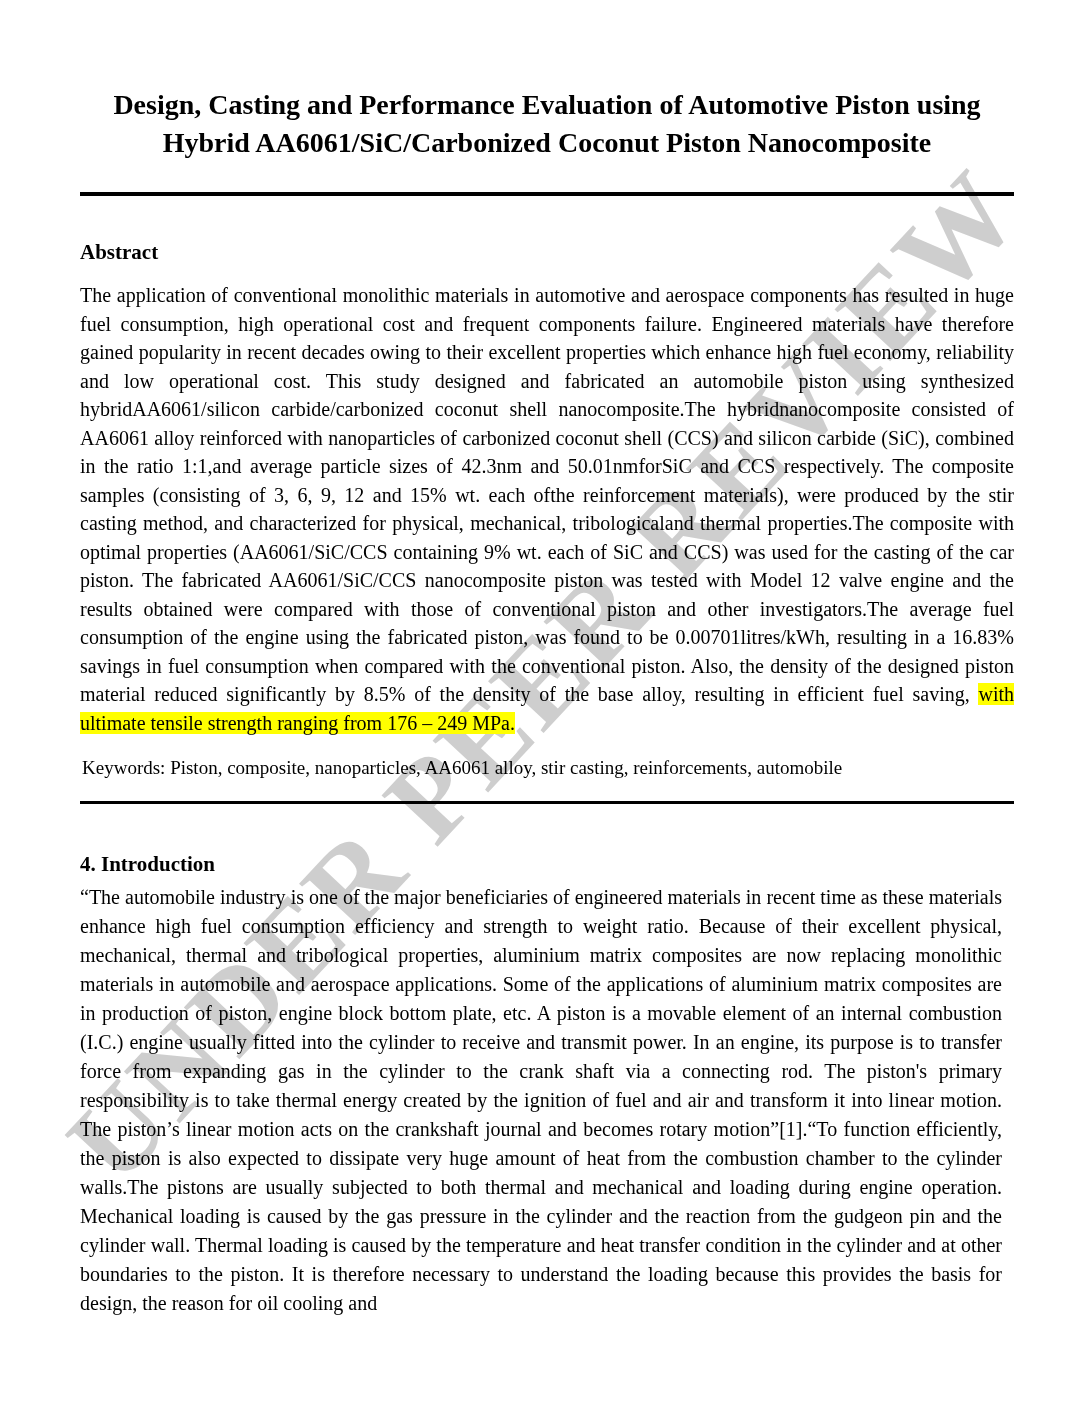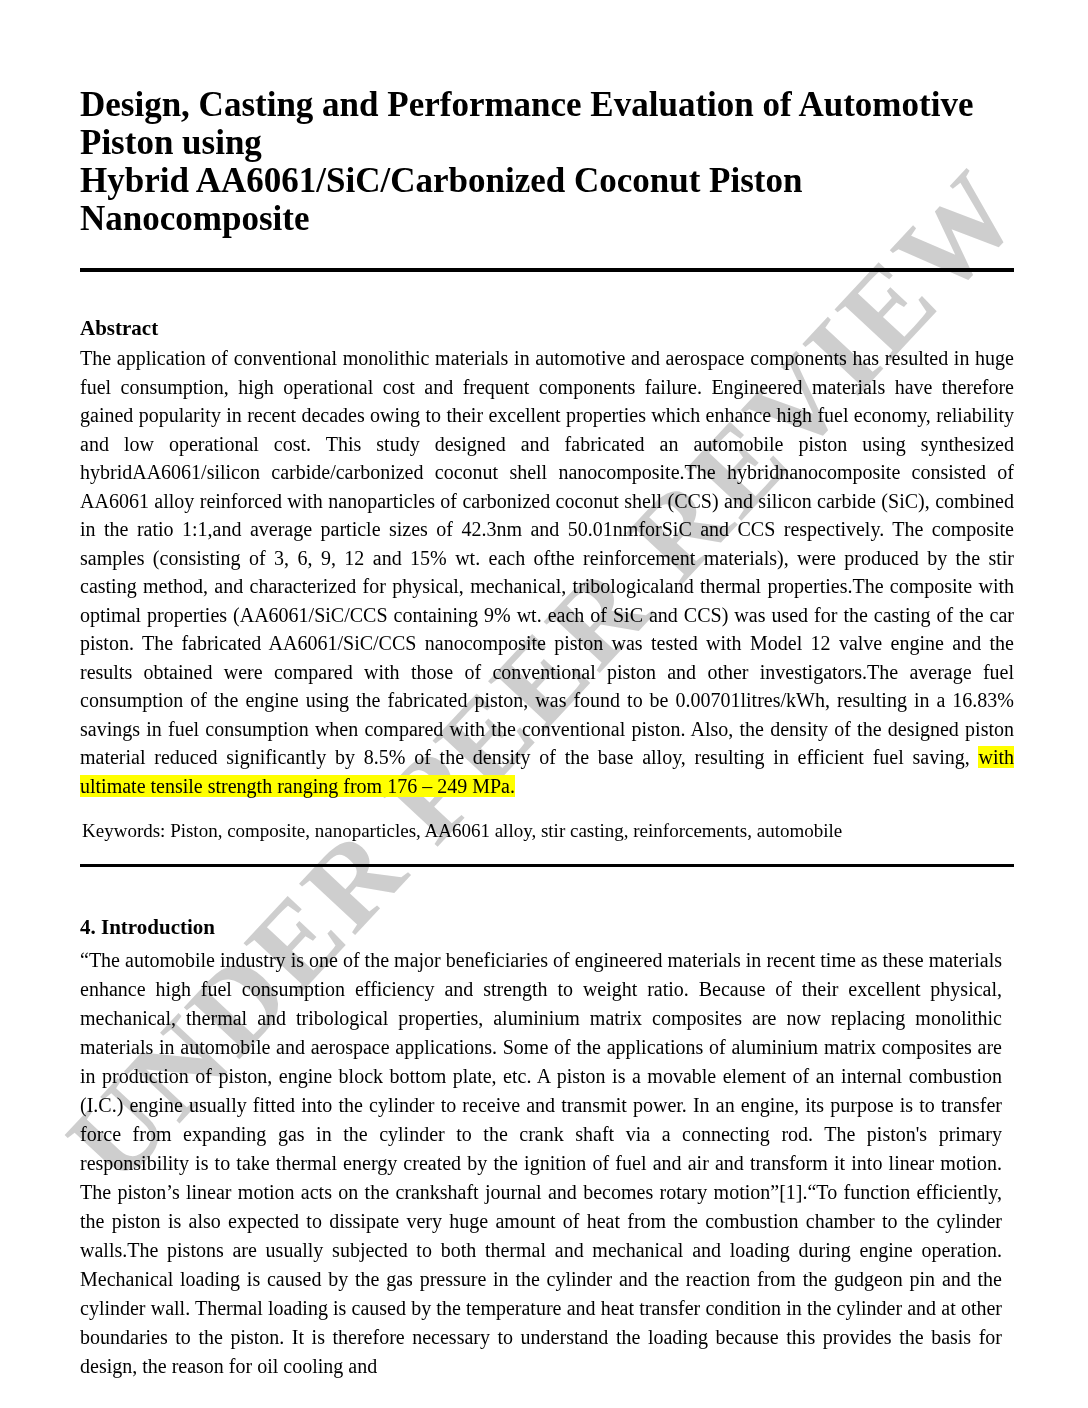--- a/index.html
+++ b/index.html
@@ -33,34 +33,35 @@
     pointer-events: none;
     font-family: "Liberation Serif", serif;
   }
   .content {
     position: relative;
     z-index: 1;
     padding: 86px 74px 0 80px;
   }
   .title {
     margin: 0;
-    font-size: 35px;
+    text-align: center;
+    font-size: 28px;
     line-height: 38px;
     font-weight: bold;
   }
   .title-line { display: block; }
   .rule {
     background: #000000;
     border: none;
     width: 100%;
   }
   .rule-top { height: 4px; margin-top: 30px; }
   .rule-mid { height: 3px; margin-top: 20px; }
   .abstract-heading {
-    margin: 44px 0 3px 0;
+    margin: 44px 0 16px 0;
     font-size: 21px;
     font-weight: bold;
   }
   .abstract-body {
     margin: 2px 0 0 0;
     font-size: 20px;
     line-height: 28.5px;
     text-align: justify;
     text-justify: inter-word;
   }

